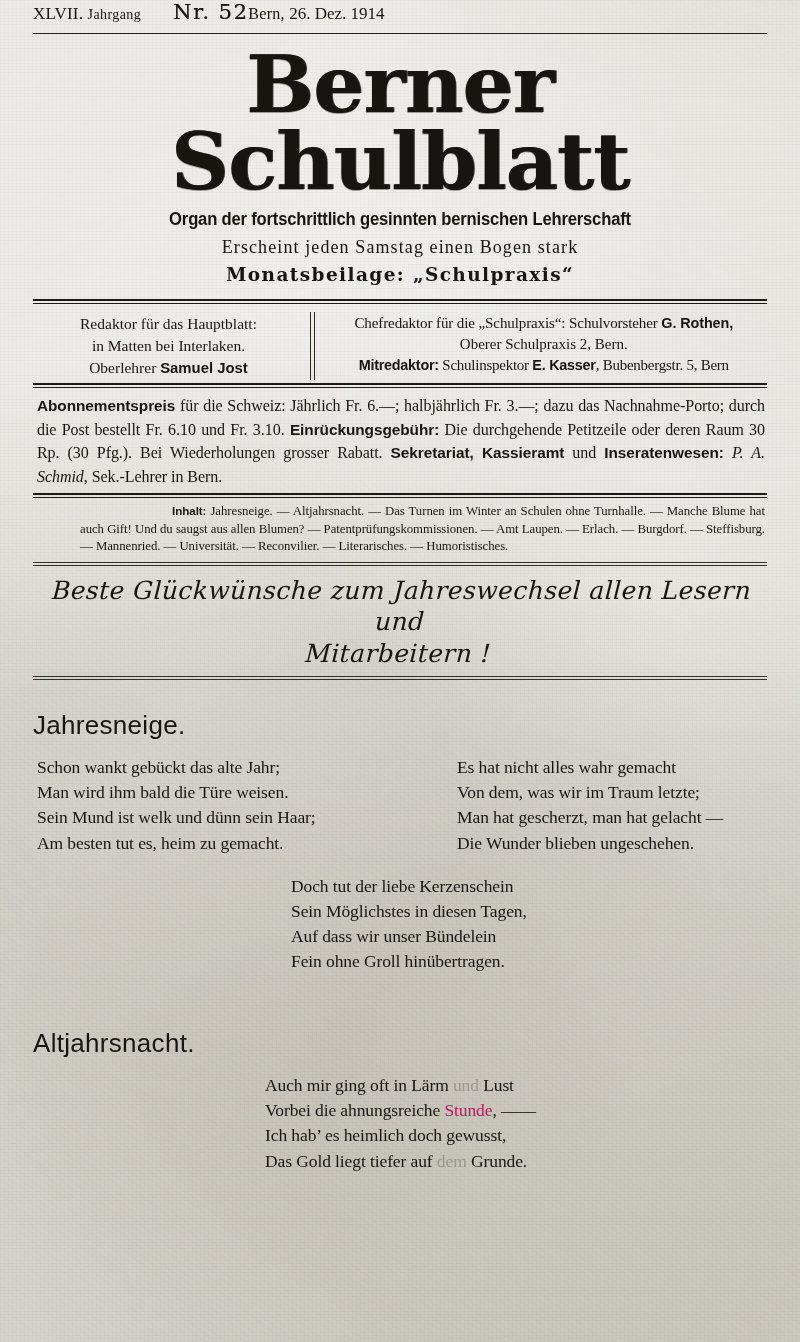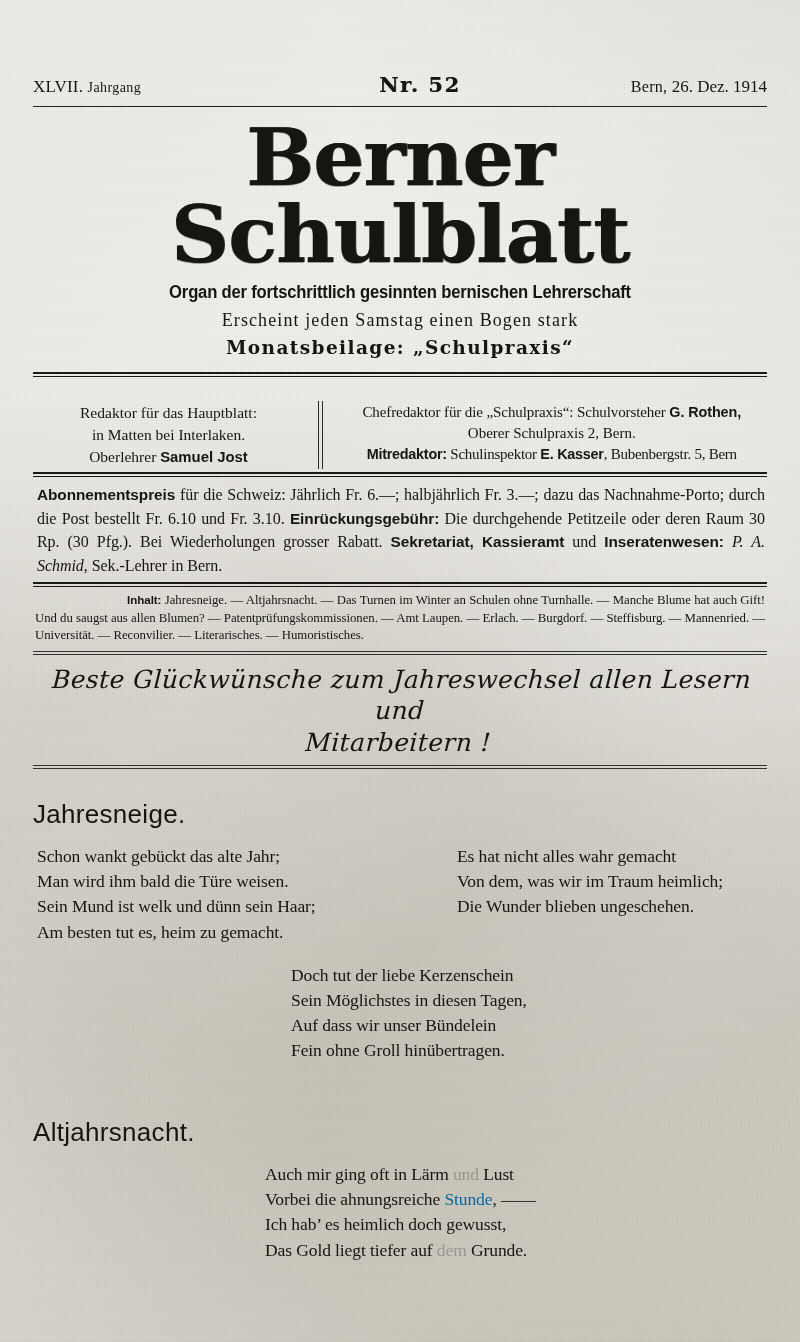--- a/index.html
+++ b/index.html
@@ -45,32 +45,30 @@
     z-index: 2;
     padding: 0 33px;
     box-sizing: border-box;
     width: 800px;
   }
 
   
   .topline {
     display: flex;
     align-items: baseline;
-    justify-content: space-between;
-    padding-top: 72px;
     font-size: 17px;
   }
   .jahrgang { letter-spacing: .2px; white-space: nowrap; }
   .jahrgang .sc { font-size: 14px; letter-spacing: .4px; }
   .issue {
     font-family: "DejaVu Serif", serif;
-    font-weight: bold;
+    font-weight: normal;
     font-size: 21px;
     letter-spacing: 1.5px;
-    margin-left: 68px;
+    margin-left: 32px;
     text-shadow: .5px 0 0 rgba(0,0,0,.55);
   }
   .place { white-space: nowrap; font-size: 17px; }
   .place .sc { font-size: 16px; letter-spacing: .3px; }
 
   .rule-thin { border-top: 1.2px solid #24221a; margin: 9px 0 0; }
   .rule-double {
     border-top: 2.6px solid #1c1a14;
     border-bottom: 1.1px solid #1c1a14;
     height: 2px;
@@ -114,22 +112,21 @@
     font-family: "DejaVu Serif", serif;
     font-weight: bold;
     font-size: 18.5px;
     letter-spacing: 1.4px;
     margin-top: 6px;
   }
 
   
   .editors {
     display: flex;
-    margin-top: 20px;
-    gap: 8px;
+    margin-top: 4px;
   }
   .ed-left {
     width: 263px;
     text-align: center;
     padding: 5px 4px 4px;
     font-size: 15.5px;
     line-height: 1.42;
   }
   .ed-div {
     border-left: 1.1px solid #2a2820;
@@ -162,20 +159,21 @@
   }
 
   
   .inhalt {
     font-family: "Liberation Serif", serif;
     font-size: 12.8px;
     line-height: 1.38;
     padding: 5px 2px 5px 2px;
     text-align: justify;
     letter-spacing: -.05px;
+    margin-left: 45px;
   }
   .inhalt .lead {
     font-family: "Liberation Sans", sans-serif;
     font-weight: bold;
     font-size: 11.6px;
     margin-left: 92px;
   }
 
   
   .greet-wrap { margin-top: 1px; }
@@ -220,21 +218,21 @@
 
   .stanza {
     font-size: 17.5px;
     line-height: 1.455;
     letter-spacing: -.1px;
     padding-left: 232px;
   }
   .stanza + .stanza { margin-top: 17px; }
 
   .faded { color: #9a978e; }
-  .faded2 { color: #0369a1; }
+  .faded2 { color: #be185d; }
 </style>
 </head>
 <body>
 
 <div class="paper"></div>
 <div class="grain"></div>
 
 <div class="page">
 
   <div class="topline">
@@ -287,21 +285,22 @@
 
   <div class="two-col">
     <div class="col-l">
       <div>Schon wankt gebückt das alte Jahr;</div>
       <div>Man wird ihm bald die Türe weisen.</div>
       <div>Sein Mund ist welk und dünn sein Haar;</div>
       <div>Am besten tut es, heim zu gemacht.</div>
     </div>
     <div class="col-r">
       <div>Es hat nicht alles wahr gemacht</div>
-      <div>Von dem, was wir im Traum heimlich;</div>
+      <div>Von dem, was wir im Traum letzte;</div>
+      <div>Man hat gescherzt, man hat gelacht —</div>
       <div>Die Wunder blieben ungeschehen.</div>
     </div>
   </div>
 
   <div class="centered-stanza">
     <div>Doch tut der liebe Kerzenschein</div>
     <div>Sein Möglichstes in diesen Tagen,</div>
     <div>Auf dass wir unser Bündelein</div>
     <div>Fein ohne Groll hinübertragen.</div>
   </div>

